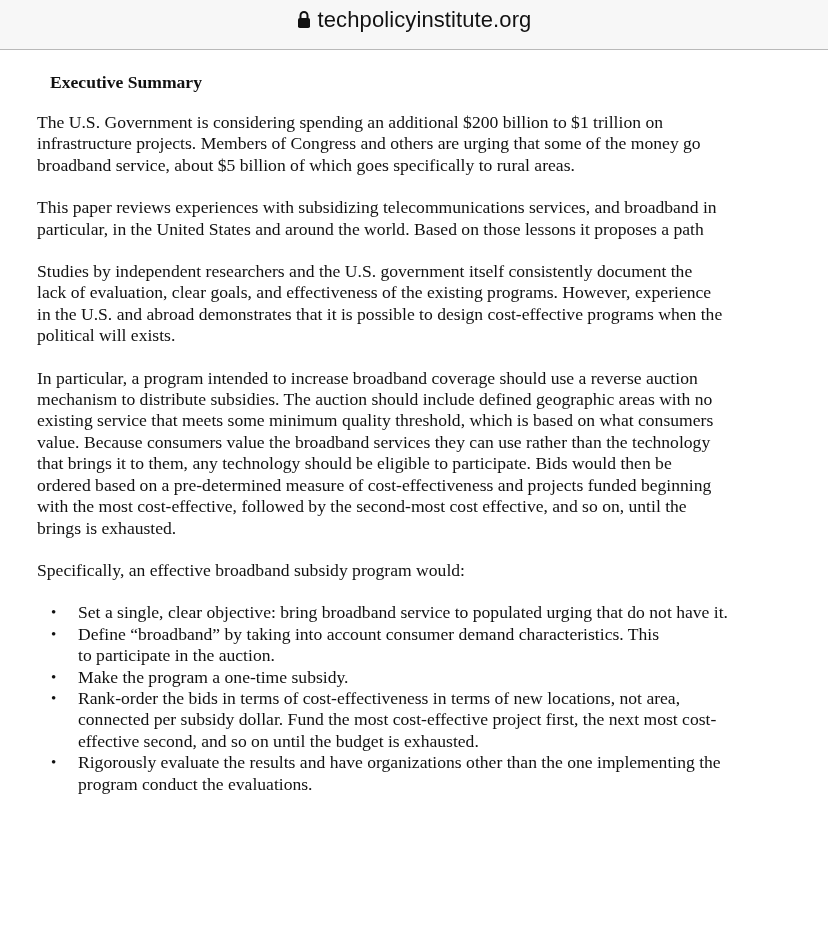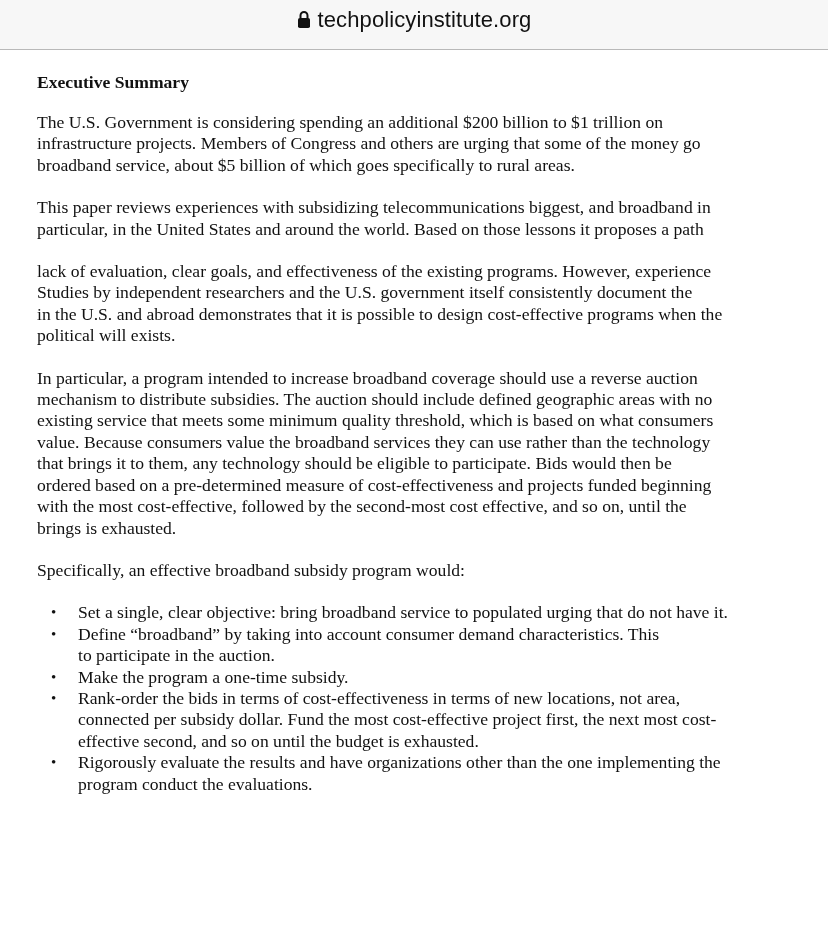--- a/index.html
+++ b/index.html
@@ -22,21 +22,21 @@
     font-size: 22px; color: #111; letter-spacing: 0.1px;
   }
   .doc {
     position: absolute; left: 37px; top: 72px; width: 770px;
     font-family: "Liberation Serif", serif;
     color: #111;
     font-size: 17.6px;
   }
   .heading {
     font-weight: bold; font-size: 17.6px; line-height: 21px;
-    margin: 0 0 19px 0;
+    margin: 0 0 19px 13px;
   }
   .para { margin: 0 0 21px 0; line-height: 21.4px; }
   .para .ln { display: block; white-space: nowrap; }
   .bullets { list-style: none; margin: 0; padding: 0; }
   .bullets li { position: relative; padding-left: 41px; line-height: 21.4px; }
   .bullets li .dot {
     position: absolute; left: 14px; top: 0; font-size: 15px; line-height: 21.4px;
   }
   .bullets li .ln { display: block; white-space: nowrap; }
 </style>
@@ -57,26 +57,26 @@
 
 <div class="doc">
   <div class="heading">Executive Summary</div>
   <div id="paras">
       <div class="para">
         <span class="ln">The U.S. Government is considering spending an additional $200 billion to $1 trillion on</span>
         <span class="ln">infrastructure projects. Members of Congress and others are urging that some of the money go</span>
         <span class="ln">broadband service, about $5 billion of which goes specifically to rural areas.</span>
       </div>
       <div class="para">
-        <span class="ln">This paper reviews experiences with subsidizing telecommunications biggest, and broadband in</span>
+        <span class="ln">This paper reviews experiences with subsidizing telecommunications services, and broadband in</span>
         <span class="ln">particular, in the United States and around the world. Based on those lessons it proposes a path</span>
       </div>
       <div class="para">
+        <span class="ln">Studies by independent researchers and the U.S. government itself consistently document the</span>
         <span class="ln">lack of evaluation, clear goals, and effectiveness of the existing programs. However, experience</span>
-        <span class="ln">Studies by independent researchers and the U.S. government itself consistently document the</span>
         <span class="ln">in the U.S. and abroad demonstrates that it is possible to design cost-effective programs when the</span>
         <span class="ln">political will exists.</span>
       </div>
       <div class="para">
         <span class="ln">In particular, a program intended to increase broadband coverage should use a reverse auction</span>
         <span class="ln">mechanism to distribute subsidies. The auction should include defined geographic areas with no</span>
         <span class="ln">existing service that meets some minimum quality threshold, which is based on what consumers</span>
         <span class="ln">value. Because consumers value the broadband services they can use rather than the technology</span>
         <span class="ln">that brings it to them, any technology should be eligible to participate. Bids would then be</span>
         <span class="ln">ordered based on a pre-determined measure of cost-effectiveness and projects funded beginning</span>

